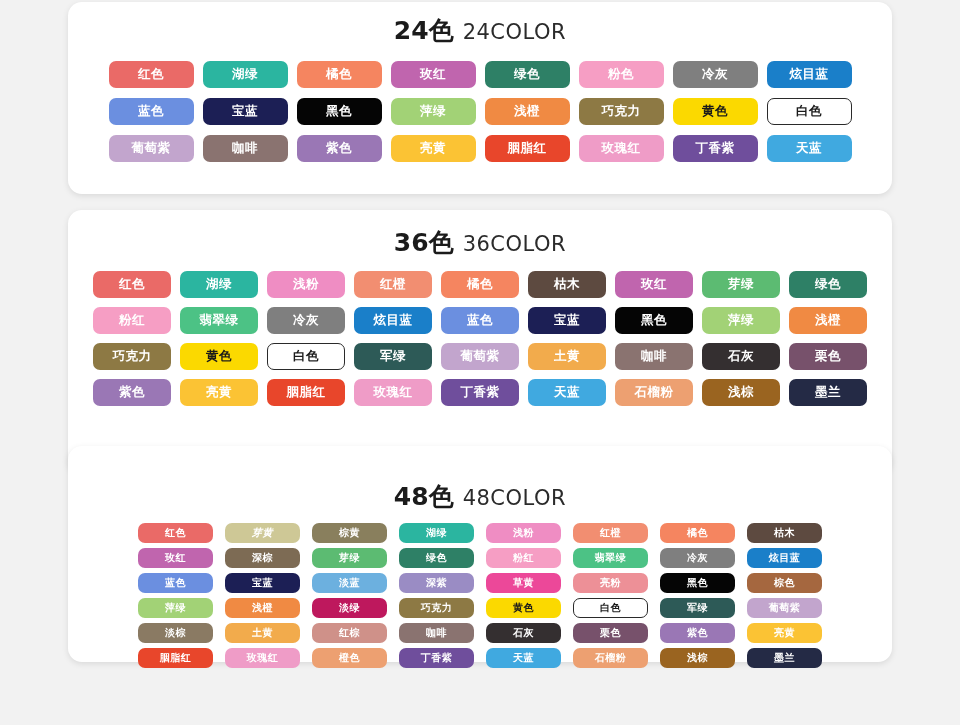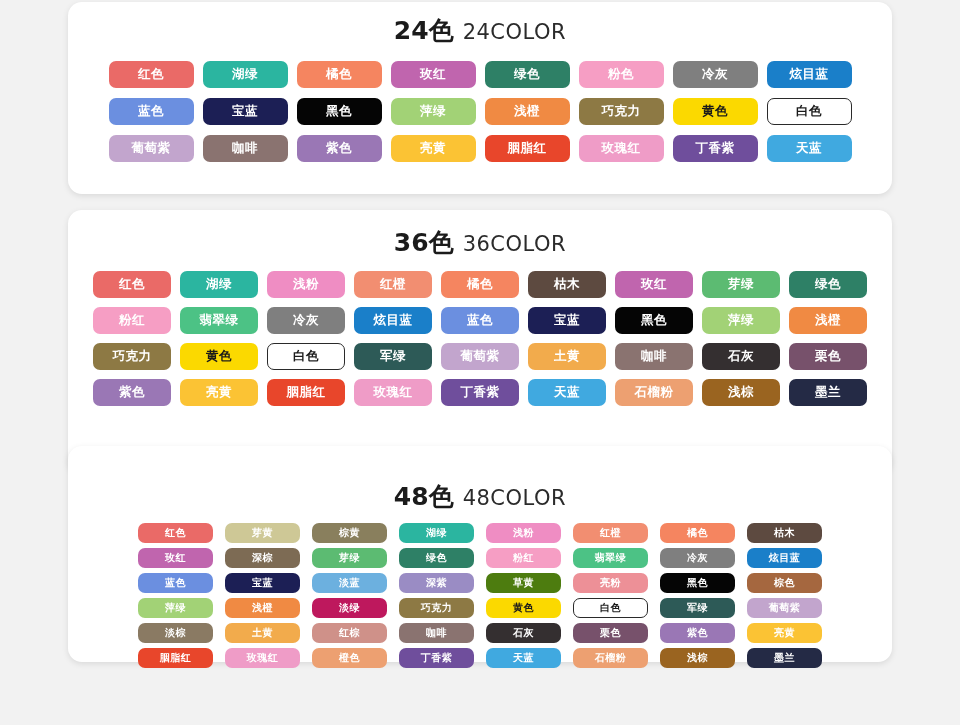--- a/index.html
+++ b/index.html
@@ -190,40 +190,40 @@
         <div class="swatch" style="background: rgb(36, 42, 69);">墨兰</div>
       </div>
   </section>
 
   <section class="card" id="card-48">
     <div class="card-header">
       <span class="header-cn">48色</span><span class="header-en">48COLOR</span>
     </div>
     <div class="swatch-grid" id="grid-48">
         <div class="swatch" style="background: rgb(234, 106, 103);">红色</div>
-        <div class="swatch" style="background: rgb(206, 200, 150);">芽黄</div>
+        <div class="swatch" style="background: rgb(206, 200, 150); font-style: italic;">芽黄</div>
         <div class="swatch" style="background: rgb(137, 127, 93);">棕黄</div>
         <div class="swatch" style="background: rgb(43, 181, 160);">湖绿</div>
         <div class="swatch" style="background: rgb(239, 141, 195);">浅粉</div>
         <div class="swatch" style="background: rgb(242, 142, 113);">红橙</div>
         <div class="swatch" style="background: rgb(245, 133, 96);">橘色</div>
         <div class="swatch" style="background: rgb(93, 74, 64);">枯木</div>
         <div class="swatch" style="background: rgb(192, 101, 174);">玫红</div>
         <div class="swatch" style="background: rgb(125, 107, 84);">深棕</div>
         <div class="swatch" style="background: rgb(92, 187, 114);">芽绿</div>
         <div class="swatch" style="background: rgb(46, 128, 102);">绿色</div>
         <div class="swatch" style="background: rgb(246, 158, 196);">粉红</div>
         <div class="swatch" style="background: rgb(76, 194, 133);">翡翠绿</div>
         <div class="swatch" style="background: rgb(127, 127, 127);">冷灰</div>
         <div class="swatch" style="background: rgb(26, 127, 201);">炫目蓝</div>
         <div class="swatch" style="background: rgb(107, 143, 224);">蓝色</div>
         <div class="swatch" style="background: rgb(28, 31, 85);">宝蓝</div>
         <div class="swatch" style="background: rgb(108, 176, 223);">淡蓝</div>
         <div class="swatch" style="background: rgb(154, 140, 196);">深紫</div>
-        <div class="swatch" style="background: #4d7c0f;">草黄</div>
+        <div class="swatch" style="background: #ec4899;">草黄</div>
         <div class="swatch" style="background: rgb(237, 144, 151);">亮粉</div>
         <div class="swatch" style="background: rgb(5, 5, 5);">黑色</div>
         <div class="swatch" style="background: rgb(165, 103, 63);">棕色</div>
         <div class="swatch" style="background: rgb(162, 210, 118);">萍绿</div>
         <div class="swatch" style="background: rgb(240, 138, 67);">浅橙</div>
         <div class="swatch" style="background: #be185d;">淡绿</div>
         <div class="swatch" style="background: rgb(141, 121, 68);">巧克力</div>
         <div class="swatch dark-text" style="background: rgb(251, 217, 0);">黄色</div>
         <div class="swatch is-light">白色</div>
         <div class="swatch" style="background: rgb(45, 90, 87);">军绿</div>

